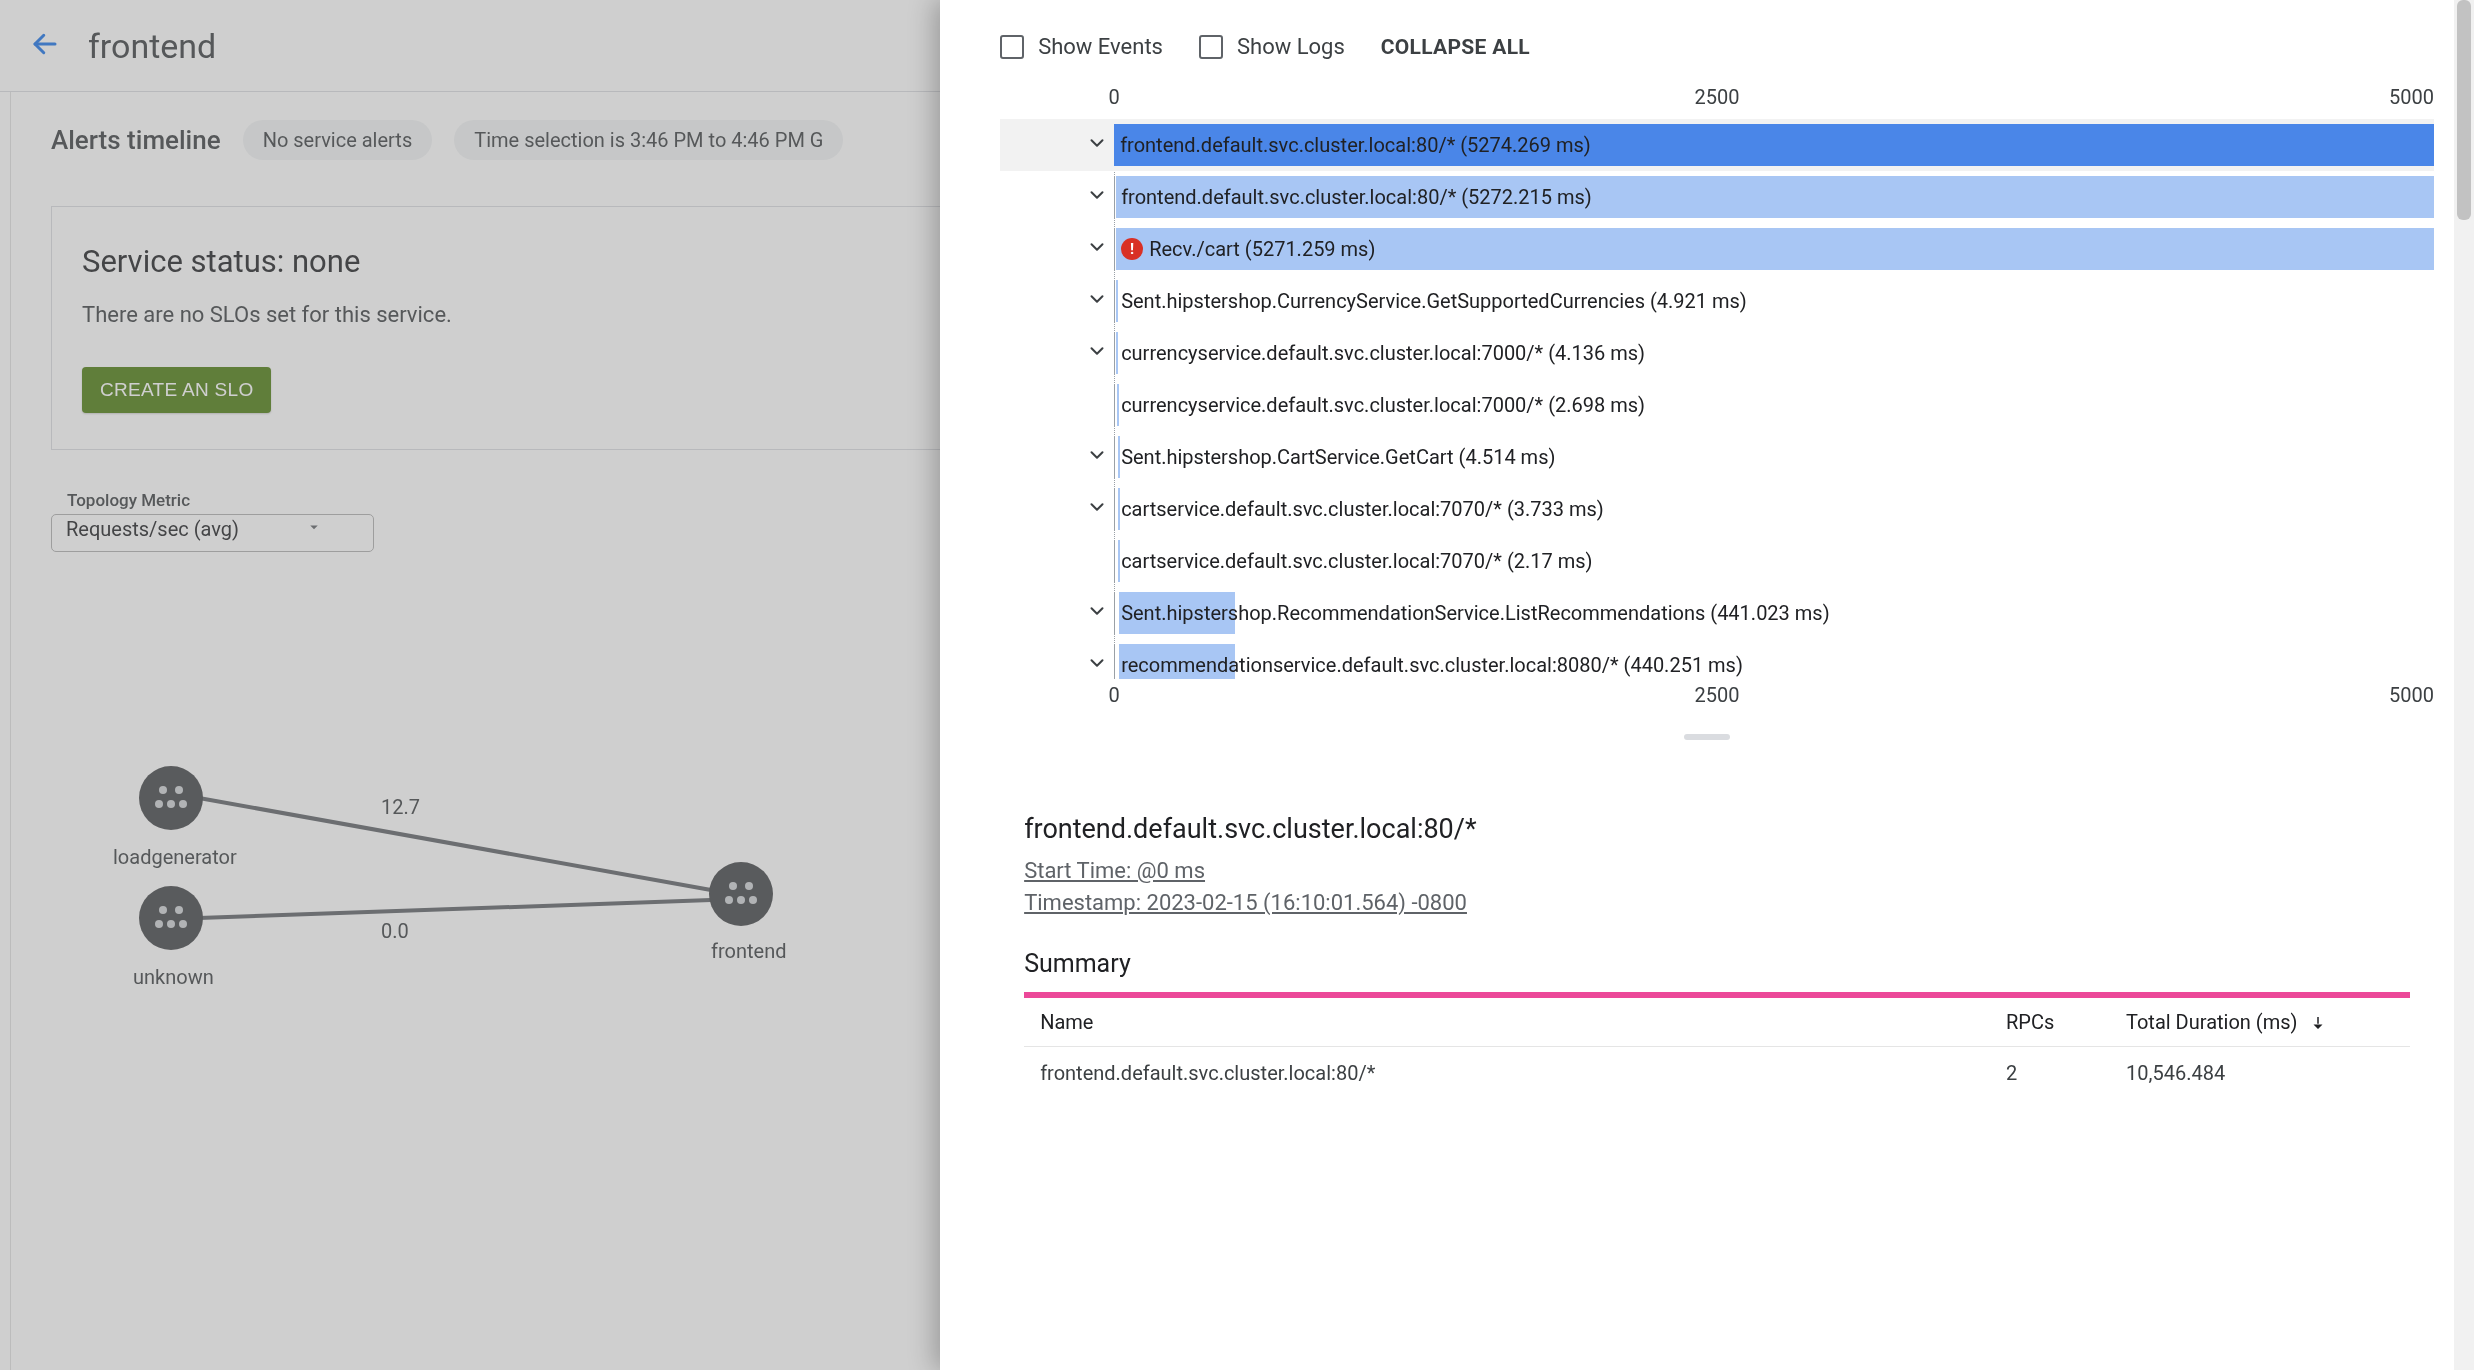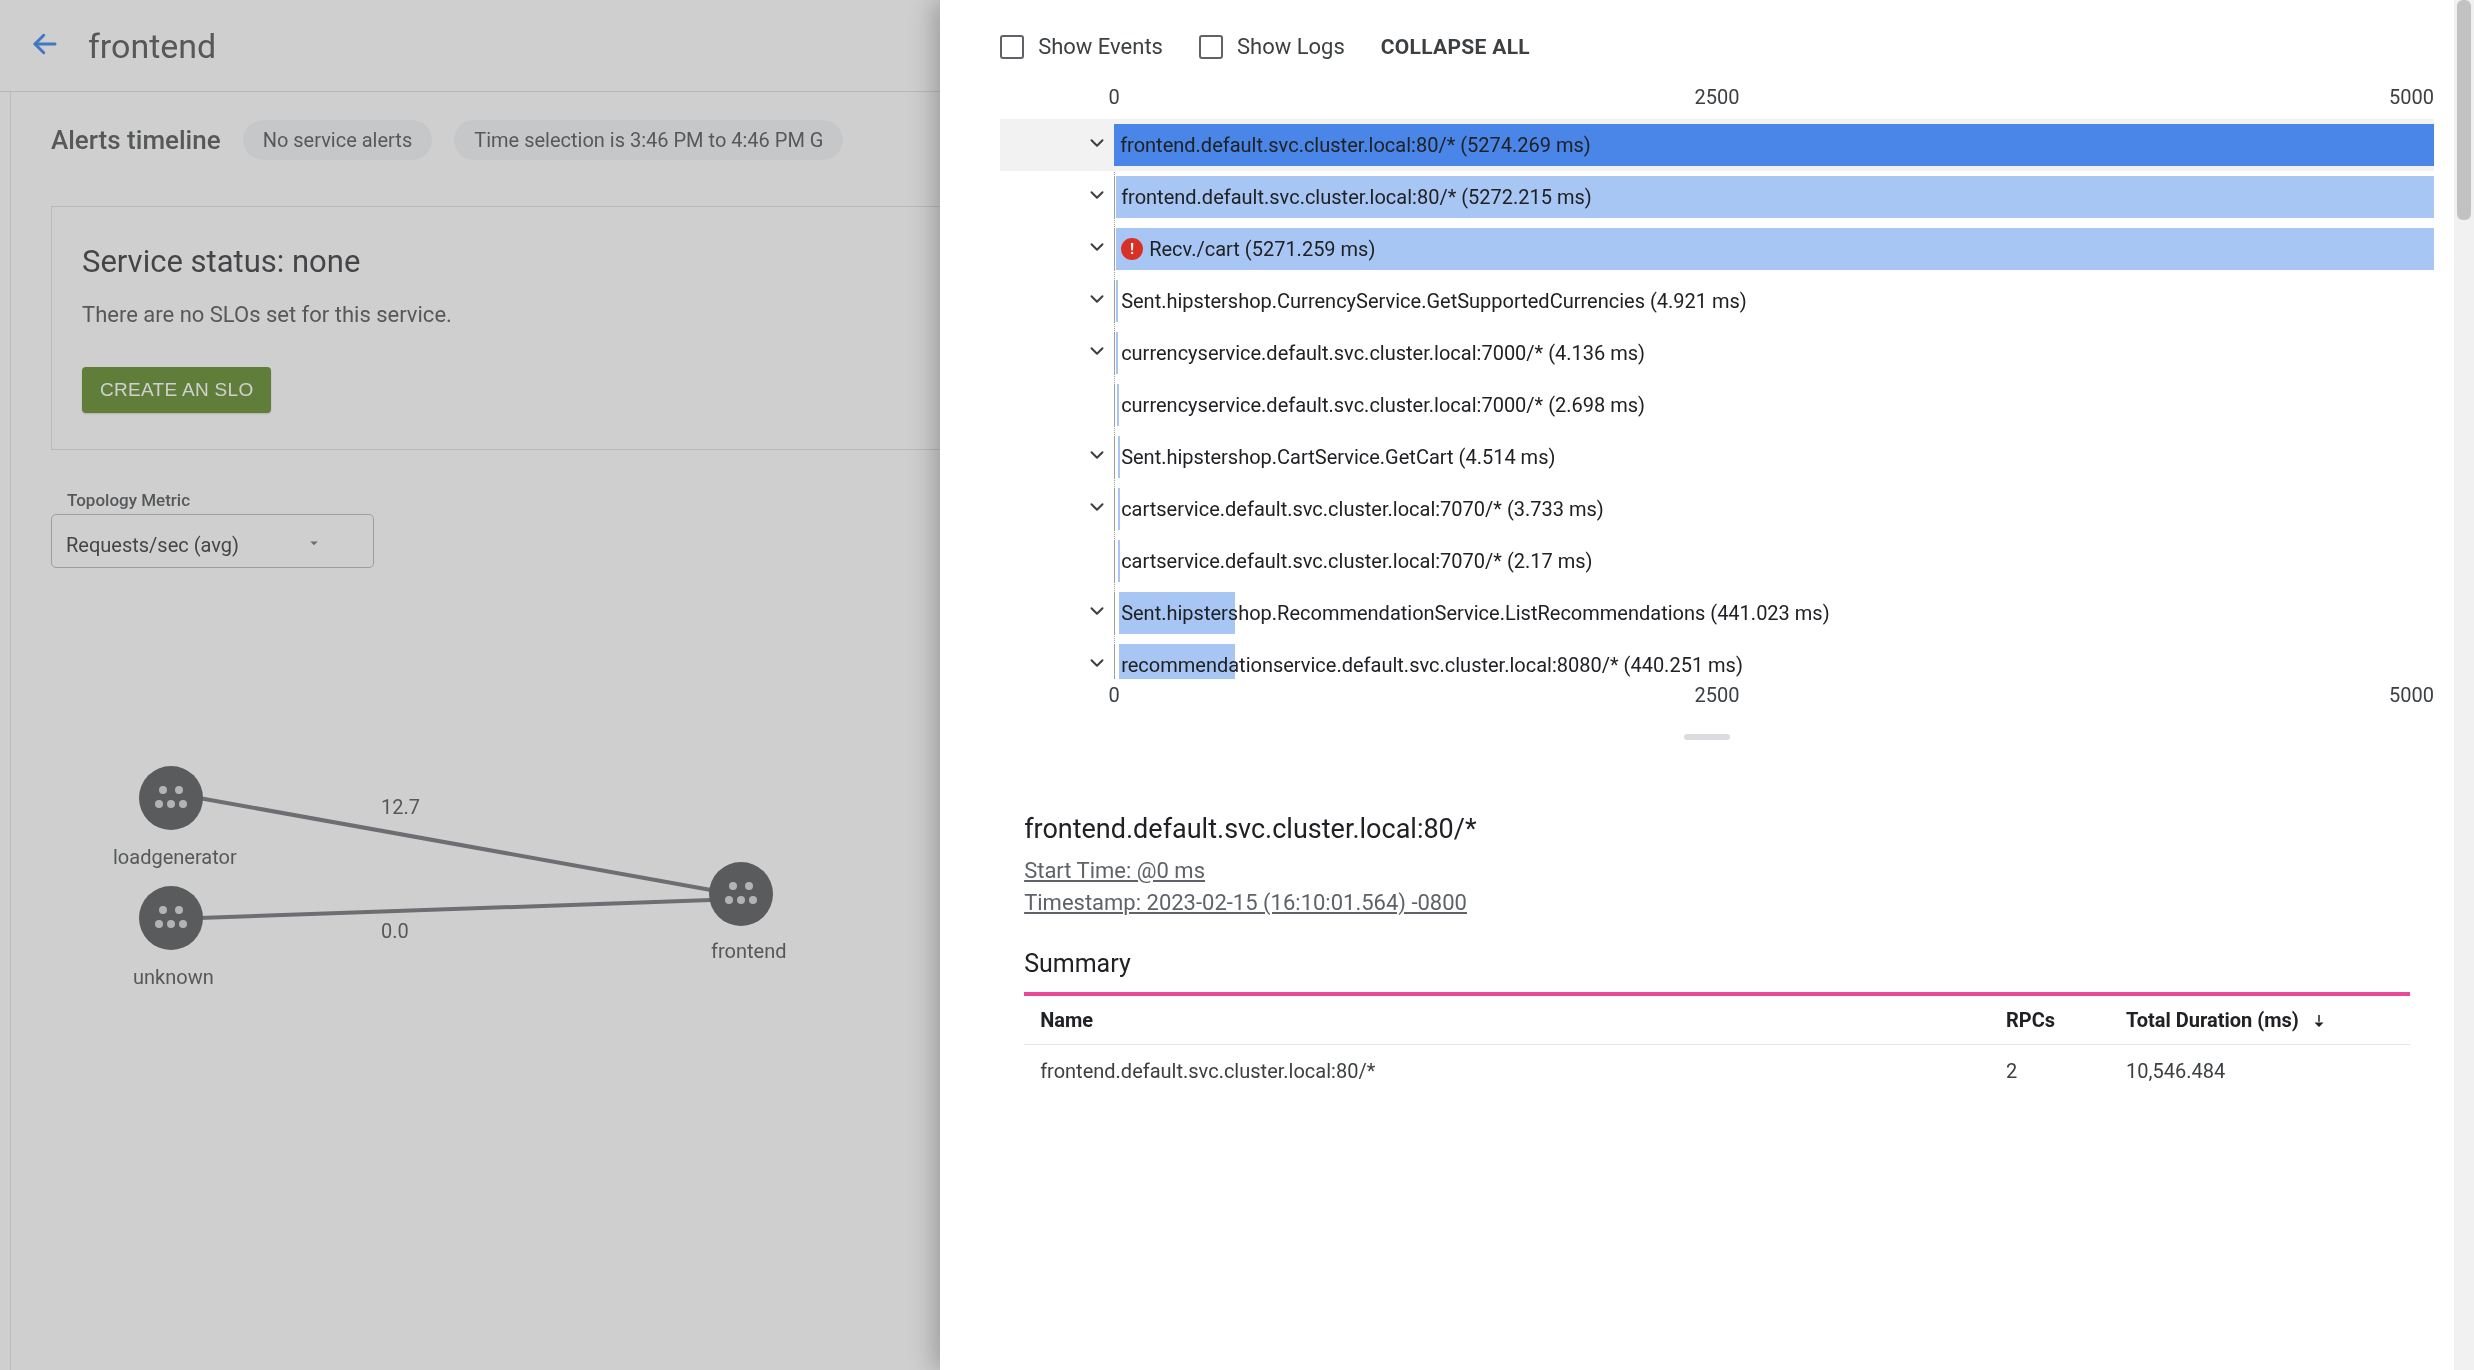--- a/index.html
+++ b/index.html
@@ -41,21 +41,21 @@
   .status-card p { font-size: 22px; color: #3c4043; margin-bottom: 40px; }
   .btn-primary {
     background: #4d7c0f; color: #fff; border: none;
     padding: 12px 18px; font-size: 19px; font-weight: 500;
     border-radius: 4px; letter-spacing: .3px;
     box-shadow: 0 1px 2px rgba(0,0,0,.2);
   }
 
   .topo-label { font-size: 17px; font-weight: 500; margin: 0 0 4px 16px; color: #3c4043; }
   .topo-select {
-    border: 1px solid #b0b0b0; border-radius: 5px; padding: 18px 50px 10px 14px;
+    border: 1px solid #b0b0b0; border-radius: 5px; padding: 2px 50px 10px 14px;
     font-size: 20px; color: #202124; display: inline-flex; align-items: center; gap: 60px;
   }
   .caret-down { margin-left: 6px; }
 
   
   .topo-graph { position: absolute; left: 40px; top: 620px; width: 900px; height: 400px; }
   .node-circle { fill: #424447; }
   .node-dot { fill: #cfd2d6; }
   .edge { stroke: #5f6368; stroke-width: 4; fill: none; }
   .node-label, .edge-label { font-size: 20px; fill: #3c4043; }
@@ -137,21 +137,21 @@
     position: relative;
   }
   .details-card {
     margin: 0 10px; padding: 28px 14px 0 14px;
     border-radius: 2px;
   }
   .details h4 { font-size: 27px; font-weight: 400; color: #202124; margin-bottom: 10px; }
   .details .meta { font-size: 22px; color: #5f6368; line-height: 1.45; text-decoration: underline; }
   .details h5 { font-size: 25px; font-weight: 400; margin-top: 30px; margin-bottom: 14px; color: #202124;}
   table.summary { width: 100%; border-collapse: collapse; font-size: 20px; }
-  table.summary th { text-align: left; font-weight: 700; padding: 12px 16px; border-top: 4px solid #ec4899; border-bottom: 1px solid #e5e5e5; color:#202124;}
+  table.summary th { text-align: left; font-weight: 400; padding: 12px 16px; border-top: 6px solid #ec4899; border-bottom: 1px solid #e5e5e5; color:#202124;}
   table.summary td { padding: 14px 16px; color:#3c4043; }
   table.summary th.rpcs, table.summary td.rpcs { text-align: left; width: 120px; }
   table.summary th.dur, table.summary td.dur { text-align: left; width: 300px; }
   .sort-arrow { display:inline-block; transform: translateY(3px); margin-left: 6px; }
 
   
   .right-scrollbar {
     position: absolute; top: 0; right: 0; width: 20px; bottom: 0;
     background: #f1f1f1;
   }

